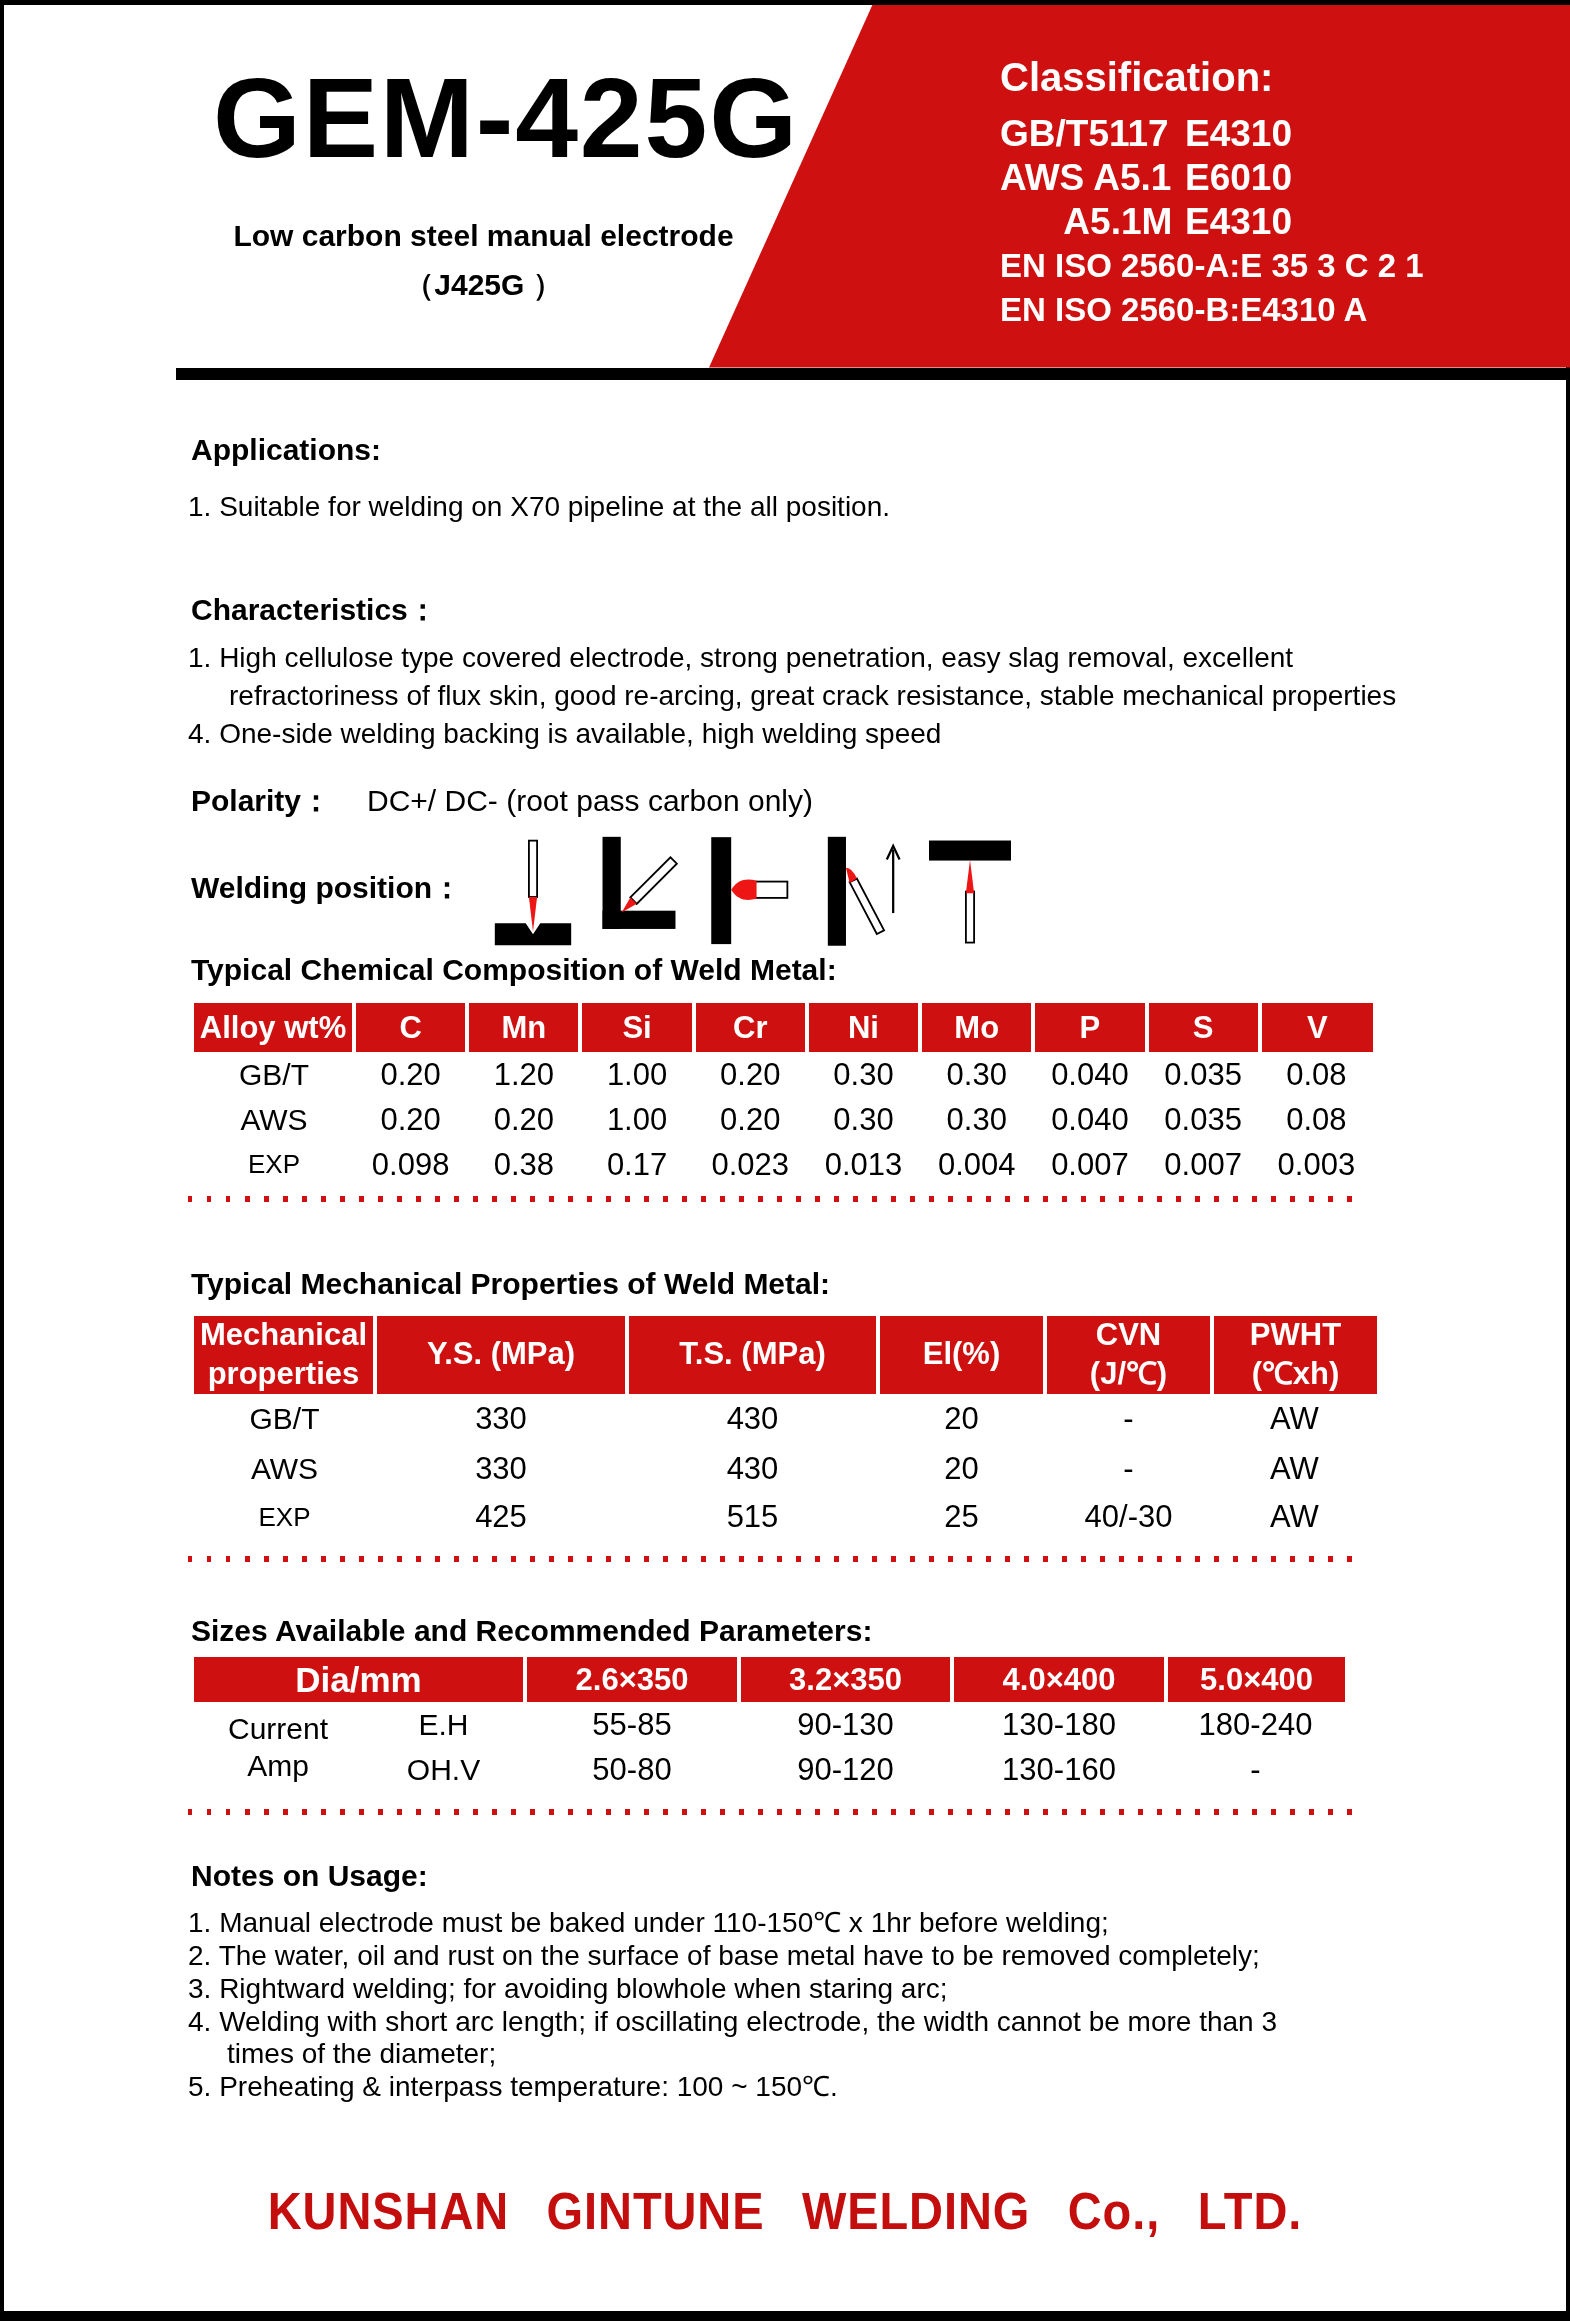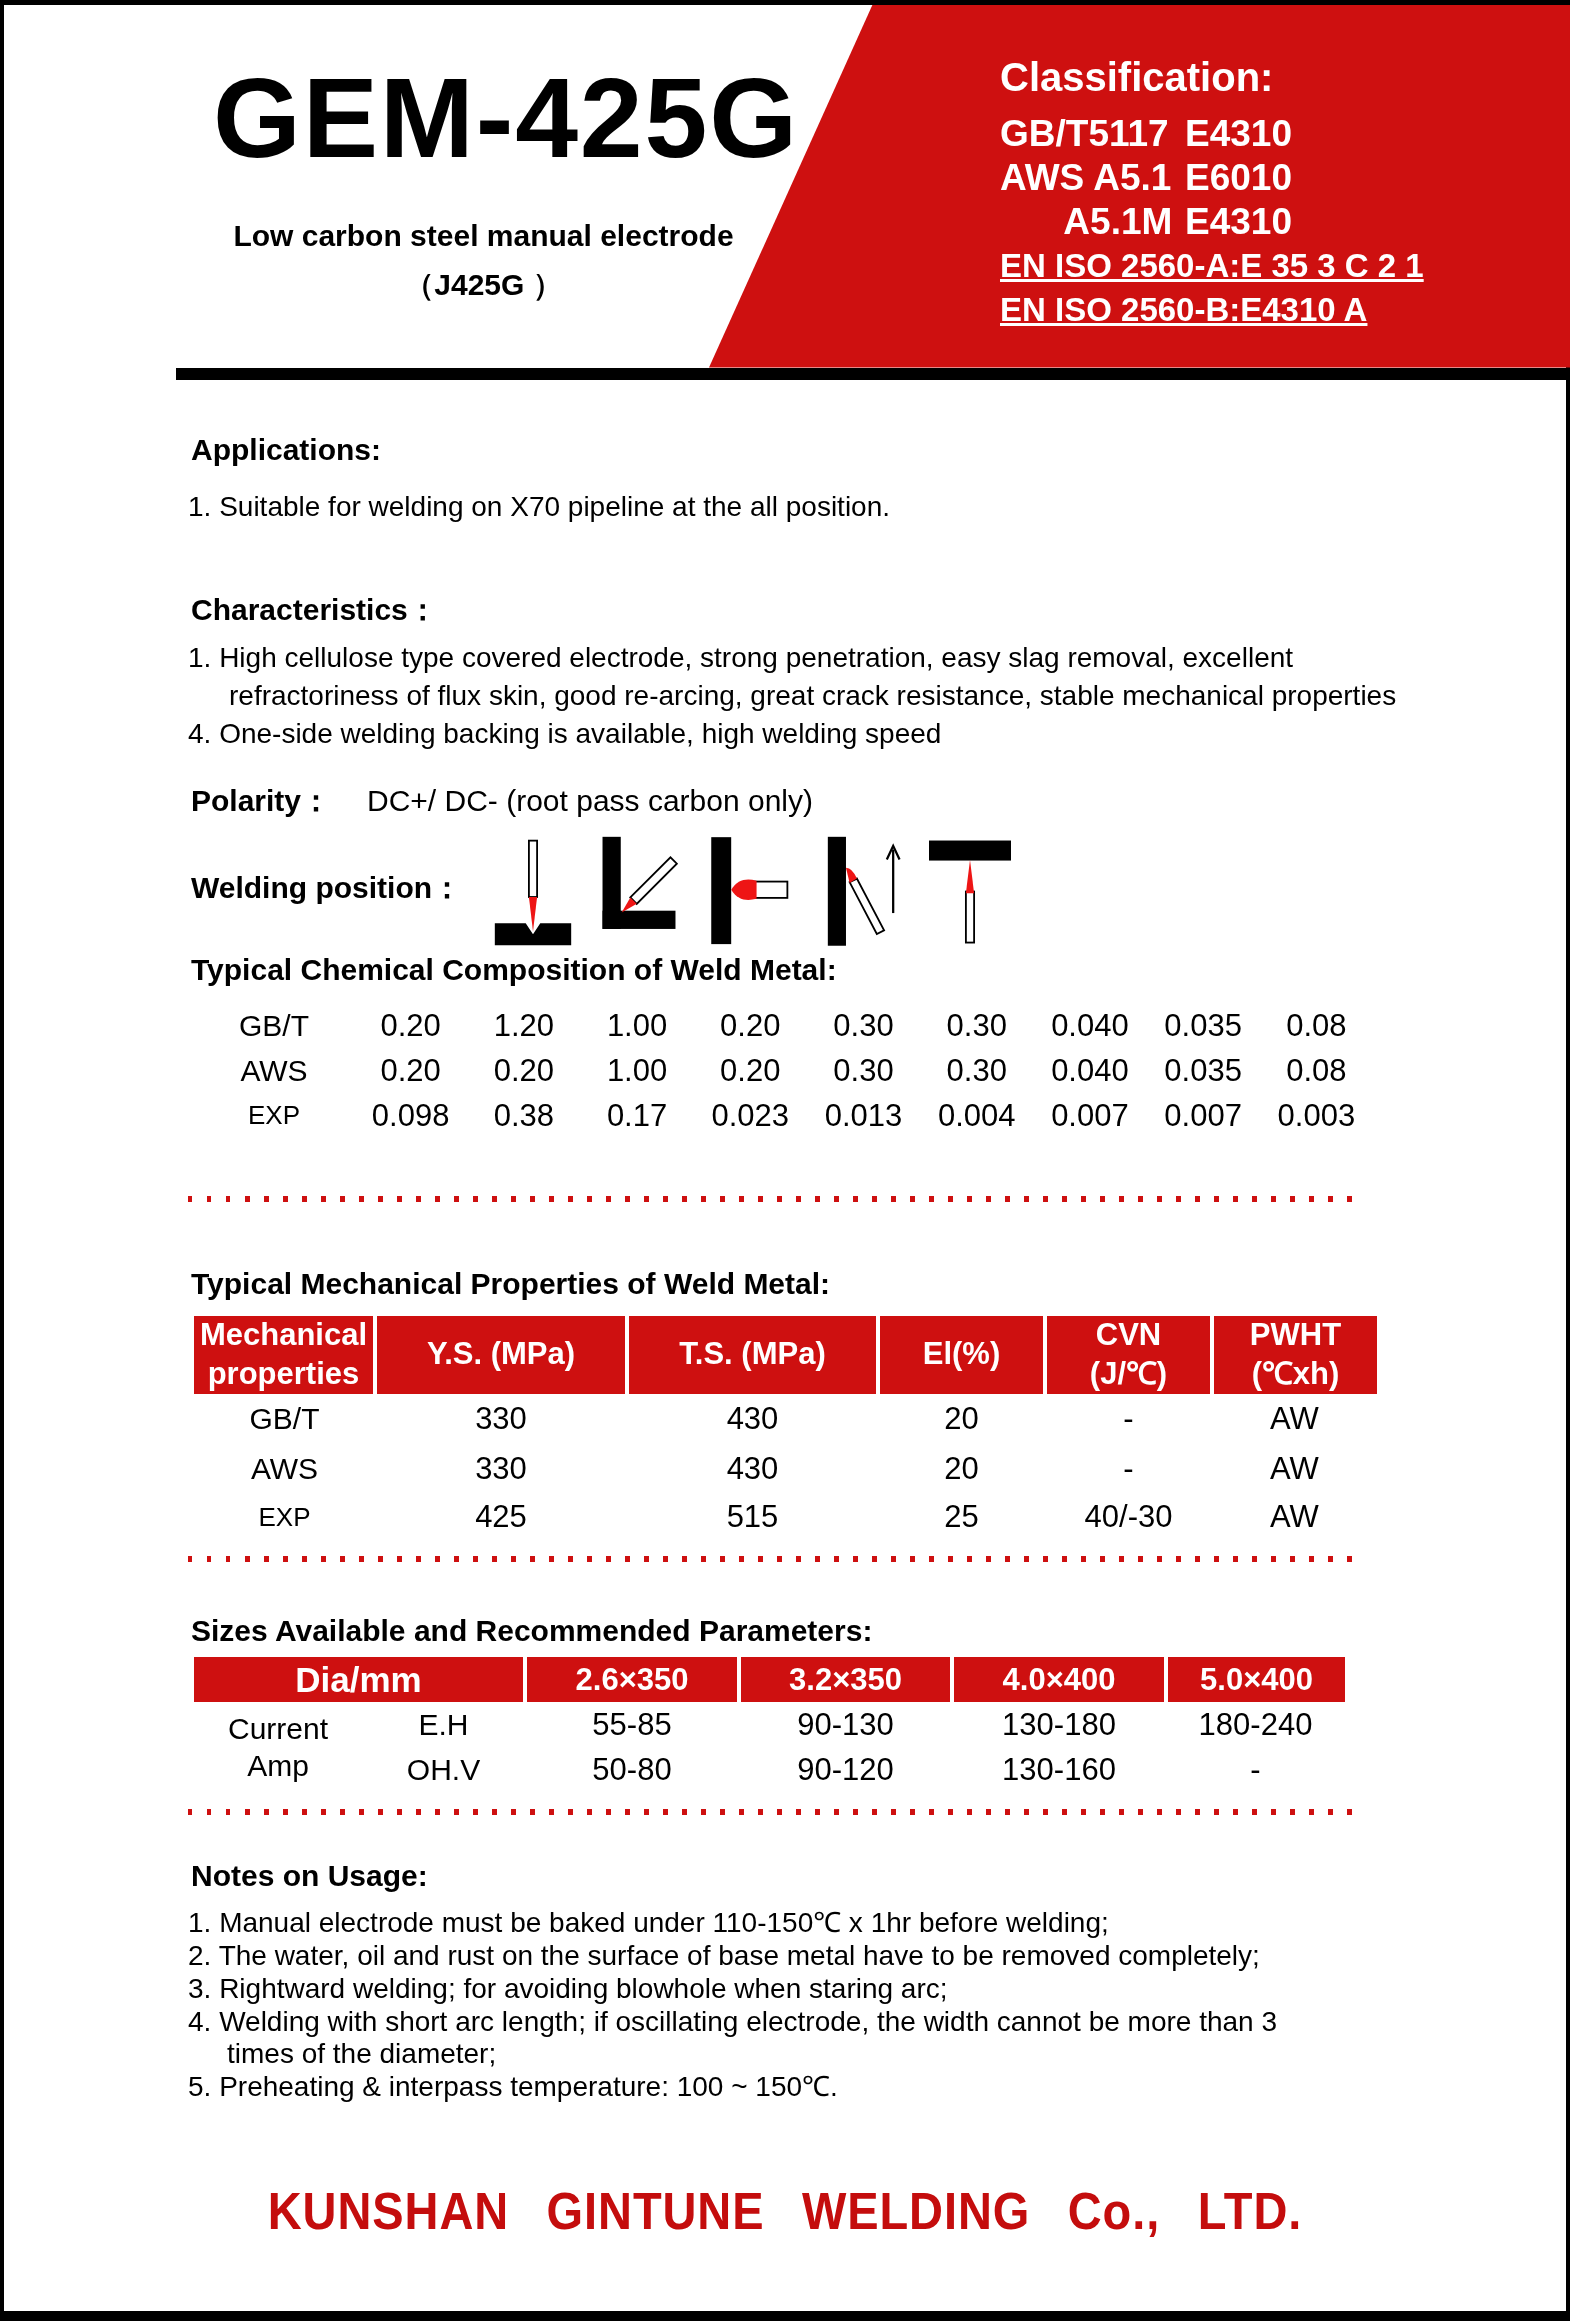--- a/index.html
+++ b/index.html
@@ -14,21 +14,21 @@
   .frame-bottom{left:0;top:2311px;width:1570px;height:11px;background:#000;}
   
   .title{left:213px;top:56px;font-size:113px;font-weight:bold;letter-spacing:1.8px;line-height:1.1;}
   .subtitle{left:211px;top:211px;width:545px;text-align:center;font-size:30px;font-weight:bold;line-height:49px;}
   .banner{left:709px;top:4.5px;width:861px;height:363px;background:var(--red);
           clip-path:polygon(19% 0,100% 0,100% 100%,0 100%);color:#fff;}
   .cls-block{position:absolute;left:291px;top:51px;}
   .cls-heading{font-size:40px;font-weight:bold;line-height:42px;margin-bottom:14.5px;}
   .cls-grid{display:grid;grid-template-columns:185px auto;font-size:37px;font-weight:bold;line-height:44px;}
   .cls-right{text-align:right;padding-right:12.7px;}
-  .cls-line{font-size:33px;font-weight:bold;line-height:44px;text-decoration:underline;}
+  .cls-line{font-size:33px;font-weight:bold;line-height:44px;}
   .divider-bar{left:176px;top:368px;width:1394px;height:11.8px;background:#000;}
   
   .h-sec{font-weight:bold;font-size:30px;line-height:1.1;}
   .body-line{font-size:28px;line-height:1.15;}
   .pol-value{font-size:30px;}
   .icons-row{left:493px;top:835px;display:flex;gap:23.6px;align-items:flex-start;}
   
   table.dtable{position:absolute;border-collapse:collapse;table-layout:fixed;text-align:center;font-size:31px;}
   table.dtable th{background:var(--red);color:#fff;font-weight:600;padding:0;}
   table.dtable th.sep{border-left:4.5px solid #fff;}
@@ -126,20 +126,32 @@
         <col>
         <col>
         <col>
         <col>
         <col>
         <col>
         <col>
         <col>
     </colgroup>
     <tbody>
+        <tr style="height:49px">
+      <th>Alloy wt%</th>
+      <th class="sep">C</th>
+      <th class="sep">Mn</th>
+      <th class="sep">Si</th>
+      <th class="sep">Cr</th>
+      <th class="sep">Ni</th>
+      <th class="sep">Mo</th>
+      <th class="sep">P</th>
+      <th class="sep">S</th>
+      <th class="sep">V</th>
+    </tr>
     <tr style="height:45px">
       <td class="rowlab">GB/T</td>
       <td>0.20</td>
       <td>1.20</td>
       <td>1.00</td>
       <td>0.20</td>
       <td>0.30</td>
       <td>0.30</td>
       <td>0.040</td>
       <td>0.035</td>

